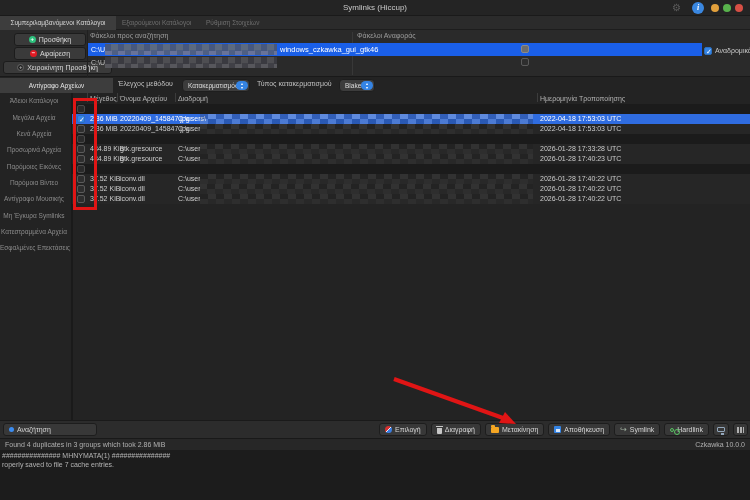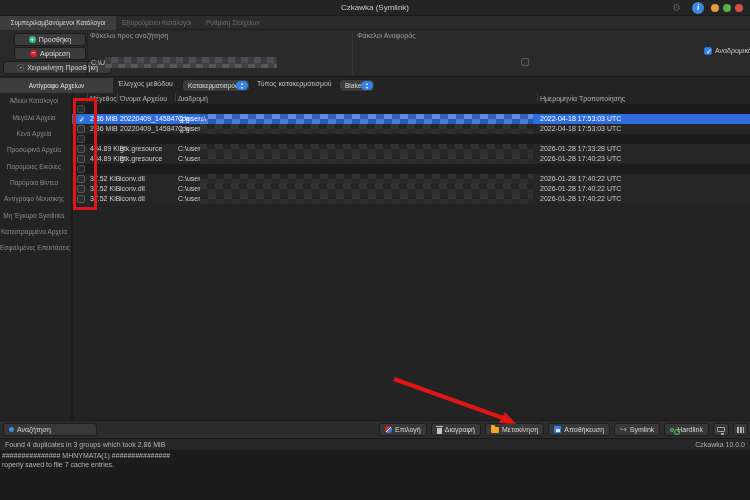--- a/index.html
+++ b/index.html
@@ -114,21 +114,21 @@
   .status-r{position:absolute;right:5px;top:0;line-height:12px;font-size:7px;}
   .console{position:absolute;left:0;top:450px;width:750px;height:50px;background:#1c1c1c;color:#b5b5b5;
            font-family:"DejaVu Sans Mono",monospace;font-size:7px;line-height:8.5px;padding:2px 0 0 2px;}
 </style>
 </head>
 <body>
 
 <div id="app">
 
   <div class="titlebar">
-    <div class="title">Czkawka (Symlink)</div>
+    <div class="title">Symlinks (Hiccup)</div>
     <div class="tb-gear">⚙</div>
     <div class="tb-info">i</div>
     <div class="dot min"></div>
     <div class="dot max"></div>
     <div class="dot cls"></div>
   </div>
 
   <div class="tabbar">
     <div class="tab active">Συμπεριλαμβανόμενοι Κατάλογοι</div>
     <div class="tab t2">Εξαιρούμενοι Κατάλογοι</div>
@@ -146,20 +146,26 @@
     </div>
     <div class="dbtn man">
       <span class="mini drk">+</span>
       <span>Χειροκίνητη Προσθήκη</span>
     </div>
     <div class="dedge"></div>
     <div class="dhead h1">Φάκελοι προς αναζήτηση</div>
     <div class="dhead h2">Φάκελοι Αναφοράς</div>
     <div class="dsep"></div>
 
+    <div class="drow r1">
+      <span class="dpath">C:\Use</span>
+      <span class="dblur"></span>
+      <span class="dsuffix">windows_czkawka_gui_gtk46</span>
+      <span class="cb grey" style="left:433px;top:2px;"></span>
+    </div>
     <div class="drow r2">
       <span class="dpath">C:\Use</span>
       <span class="dblur"></span>
       <span class="cb" style="left:433px;top:2px;"></span>
     </div>
 
     <span class="cb on recur-cb"></span>
     <span class="recur-lbl">Αναδρομικά</span>
   </div>
 

